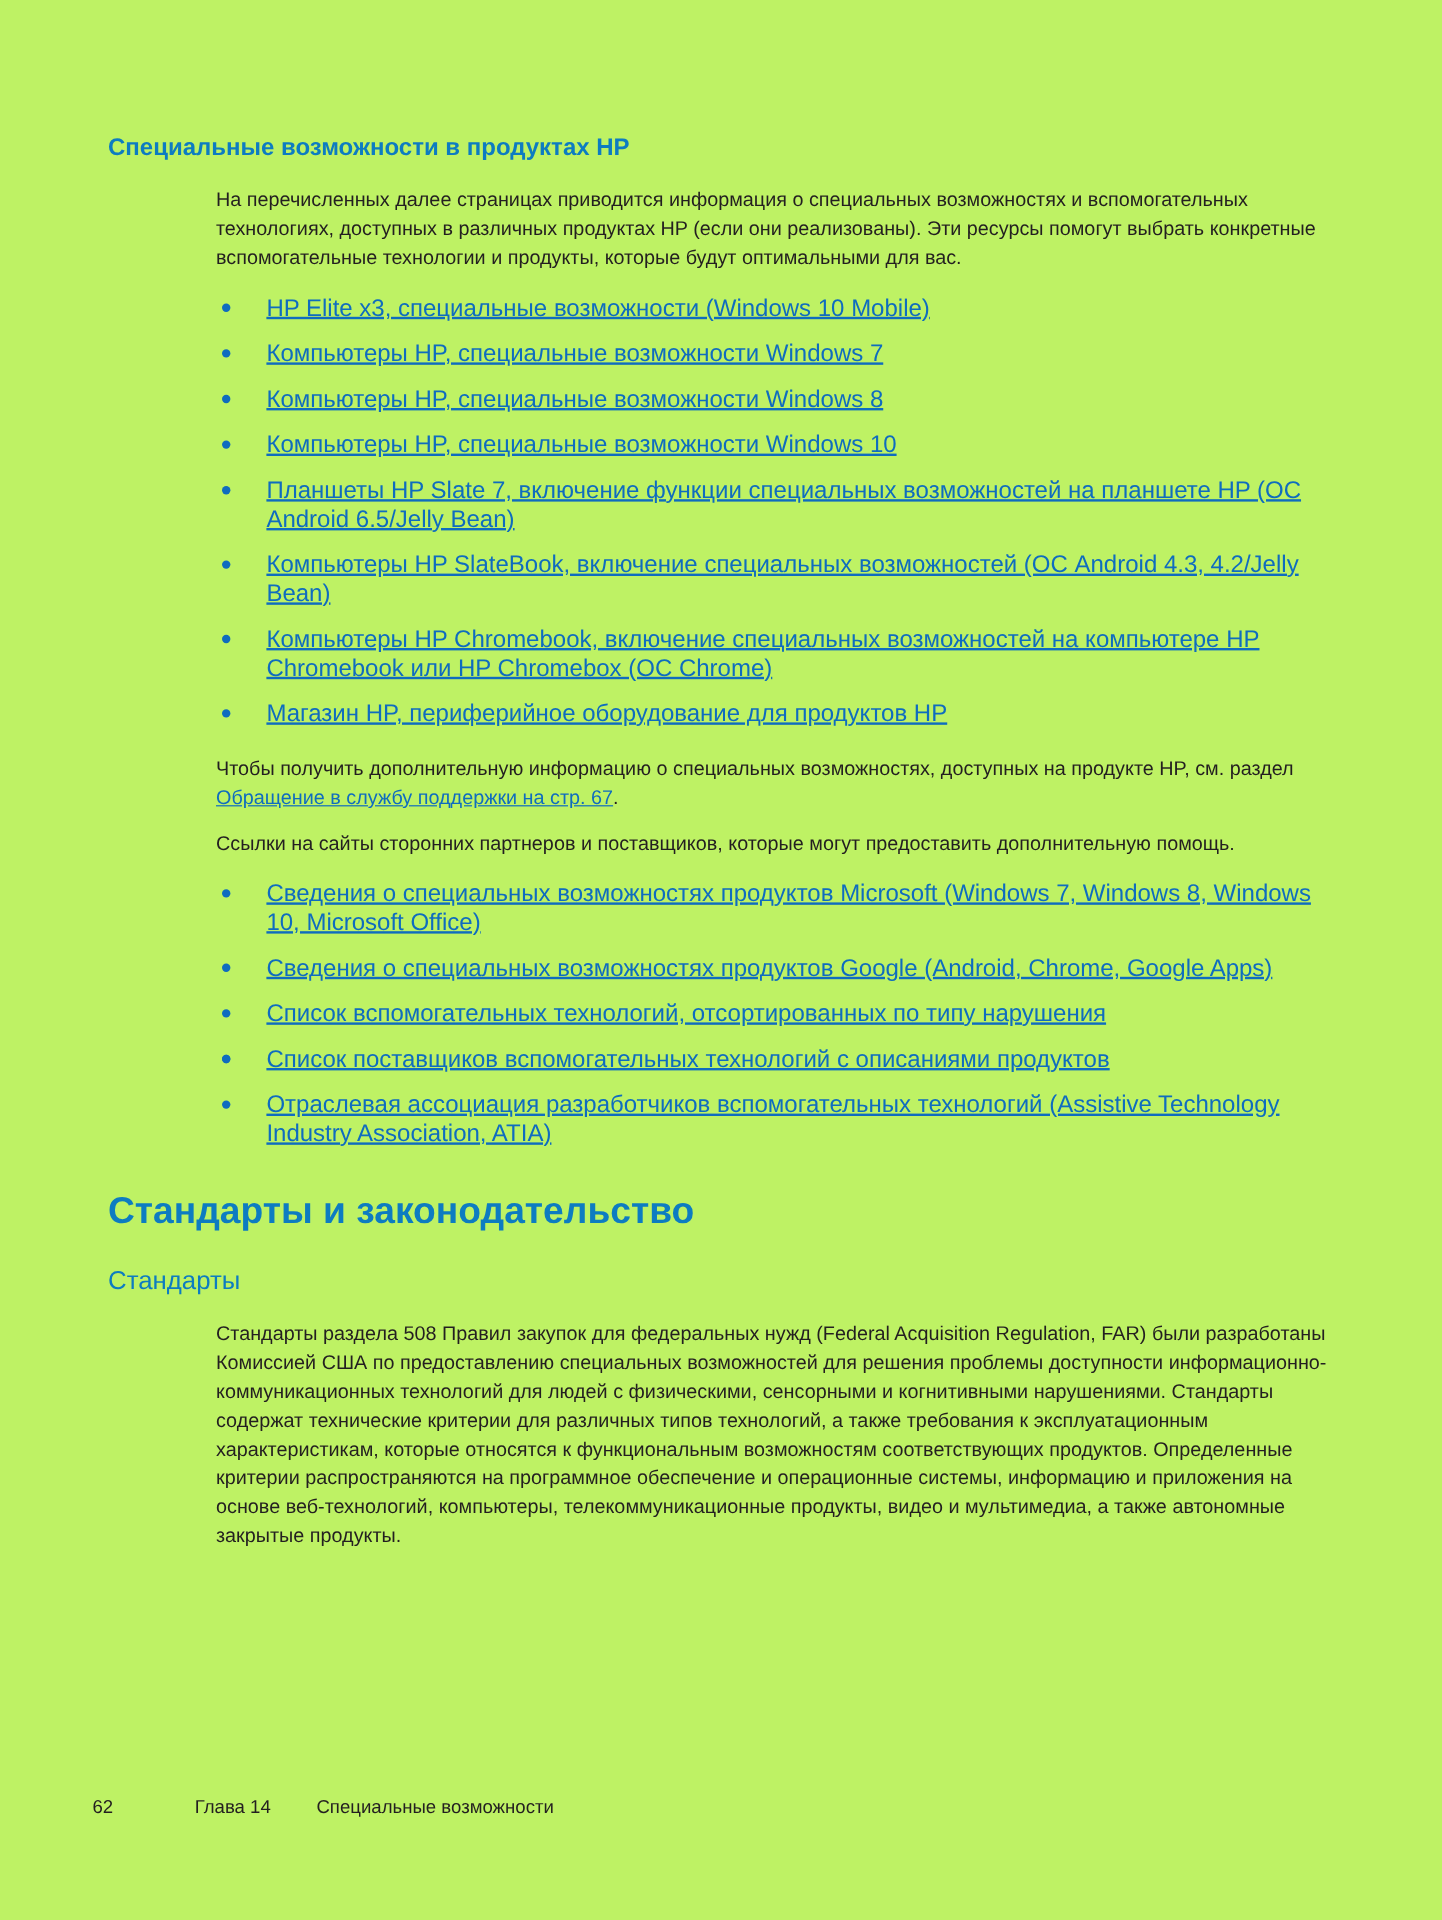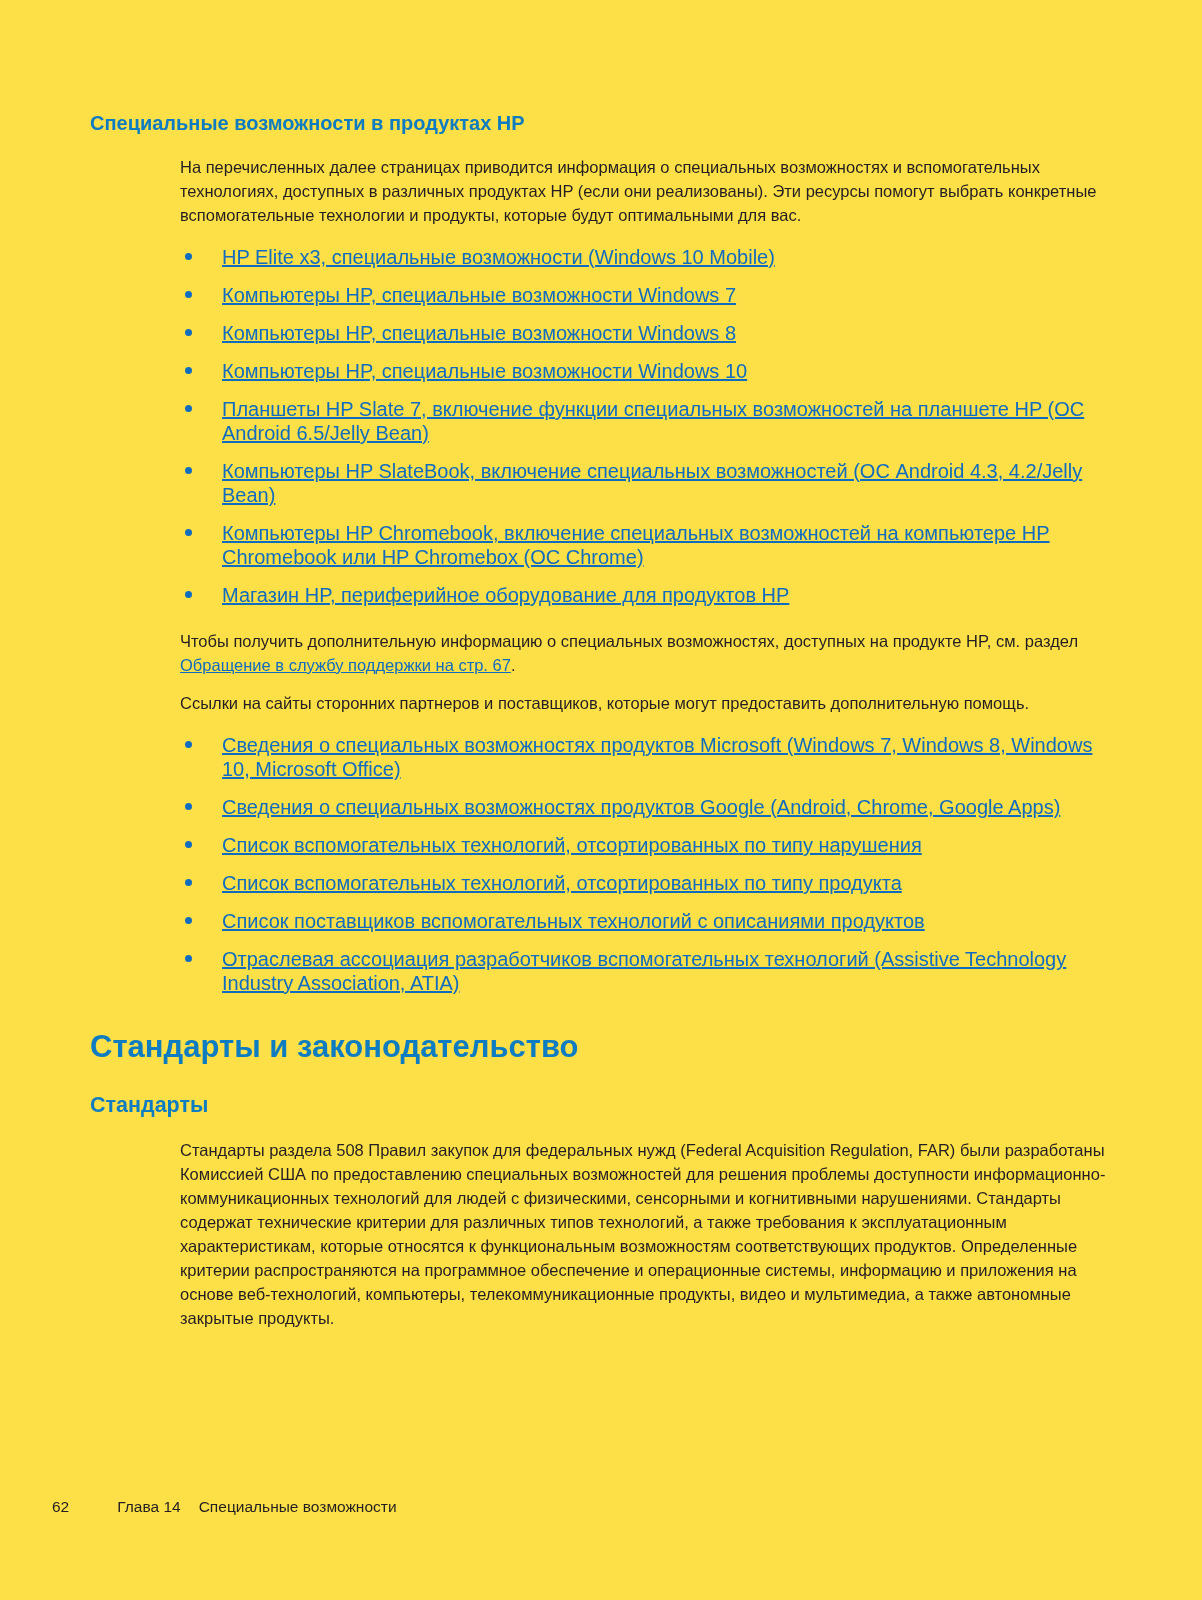--- a/index.html
+++ b/index.html
@@ -5,21 +5,21 @@
   :root{
     --heading-blue:#0d7cc1;
     --link-blue:#0f6cbf;
     --text-color:#231f20;
   }
   html,body{margin:0;padding:0;background:#ffffff;}
   .page{
     position:relative;
     width:1202px;
     height:1600px;
-    background:#fde047;
+    background:#bef264;
     font-family:"Liberation Sans","DejaVu Sans",sans-serif;
     color:var(--text-color);
     box-sizing:border-box;
     overflow:hidden;
   }
   .content{
     padding:112px 88px 0 90px;
     box-sizing:border-box;
   }
   h3.section-heading{
@@ -64,34 +64,35 @@
   }
   h1.chapter-heading{
     margin:34px 0 0 0;
     font-size:31px;
     font-weight:bold;
     color:var(--heading-blue);
   }
   h2.sub-heading{
     margin:28px 0 0 0;
     font-size:21.5px;
-    font-weight:bold;
+    font-weight:normal;
     color:var(--heading-blue);
   }
   .standards-body{
     margin-top:20px;
   }
   .footer{
     position:absolute;
-    left:52px;
+    left:77px;
     top:1497px;
     font-size:15.5px;
     line-height:20px;
     display:flex;
     align-items:baseline;
+    gap:20px;
   }
   .footer .page-num{margin-right:26px;}
   .footer .chapter{margin-right:18px;margin-left:22px;}
 </style>
 </head>
 <body>
 
 <div class="page">
   <div class="content">
 
@@ -159,21 +160,20 @@
             <a class="doc-link">Сведения о специальных возможностях продуктов Google (Android, Chrome, Google Apps)</a>
           </li>
 
           <li class="link-item">
             <span class="bullet"></span>
             <a class="doc-link">Список вспомогательных технологий, отсортированных по типу нарушения</a>
           </li>
 
           <li class="link-item">
             <span class="bullet"></span>
-            <a class="doc-link">Список вспомогательных технологий, отсортированных по типу продукта</a>
           </li>
 
           <li class="link-item">
             <span class="bullet"></span>
             <a class="doc-link">Список поставщиков вспомогательных технологий с описаниями продуктов</a>
           </li>
 
           <li class="link-item">
             <span class="bullet"></span>
             <a class="doc-link">Отраслевая ассоциация разработчиков вспомогательных технологий (Assistive Technology Industry Association, ATIA)</a>

